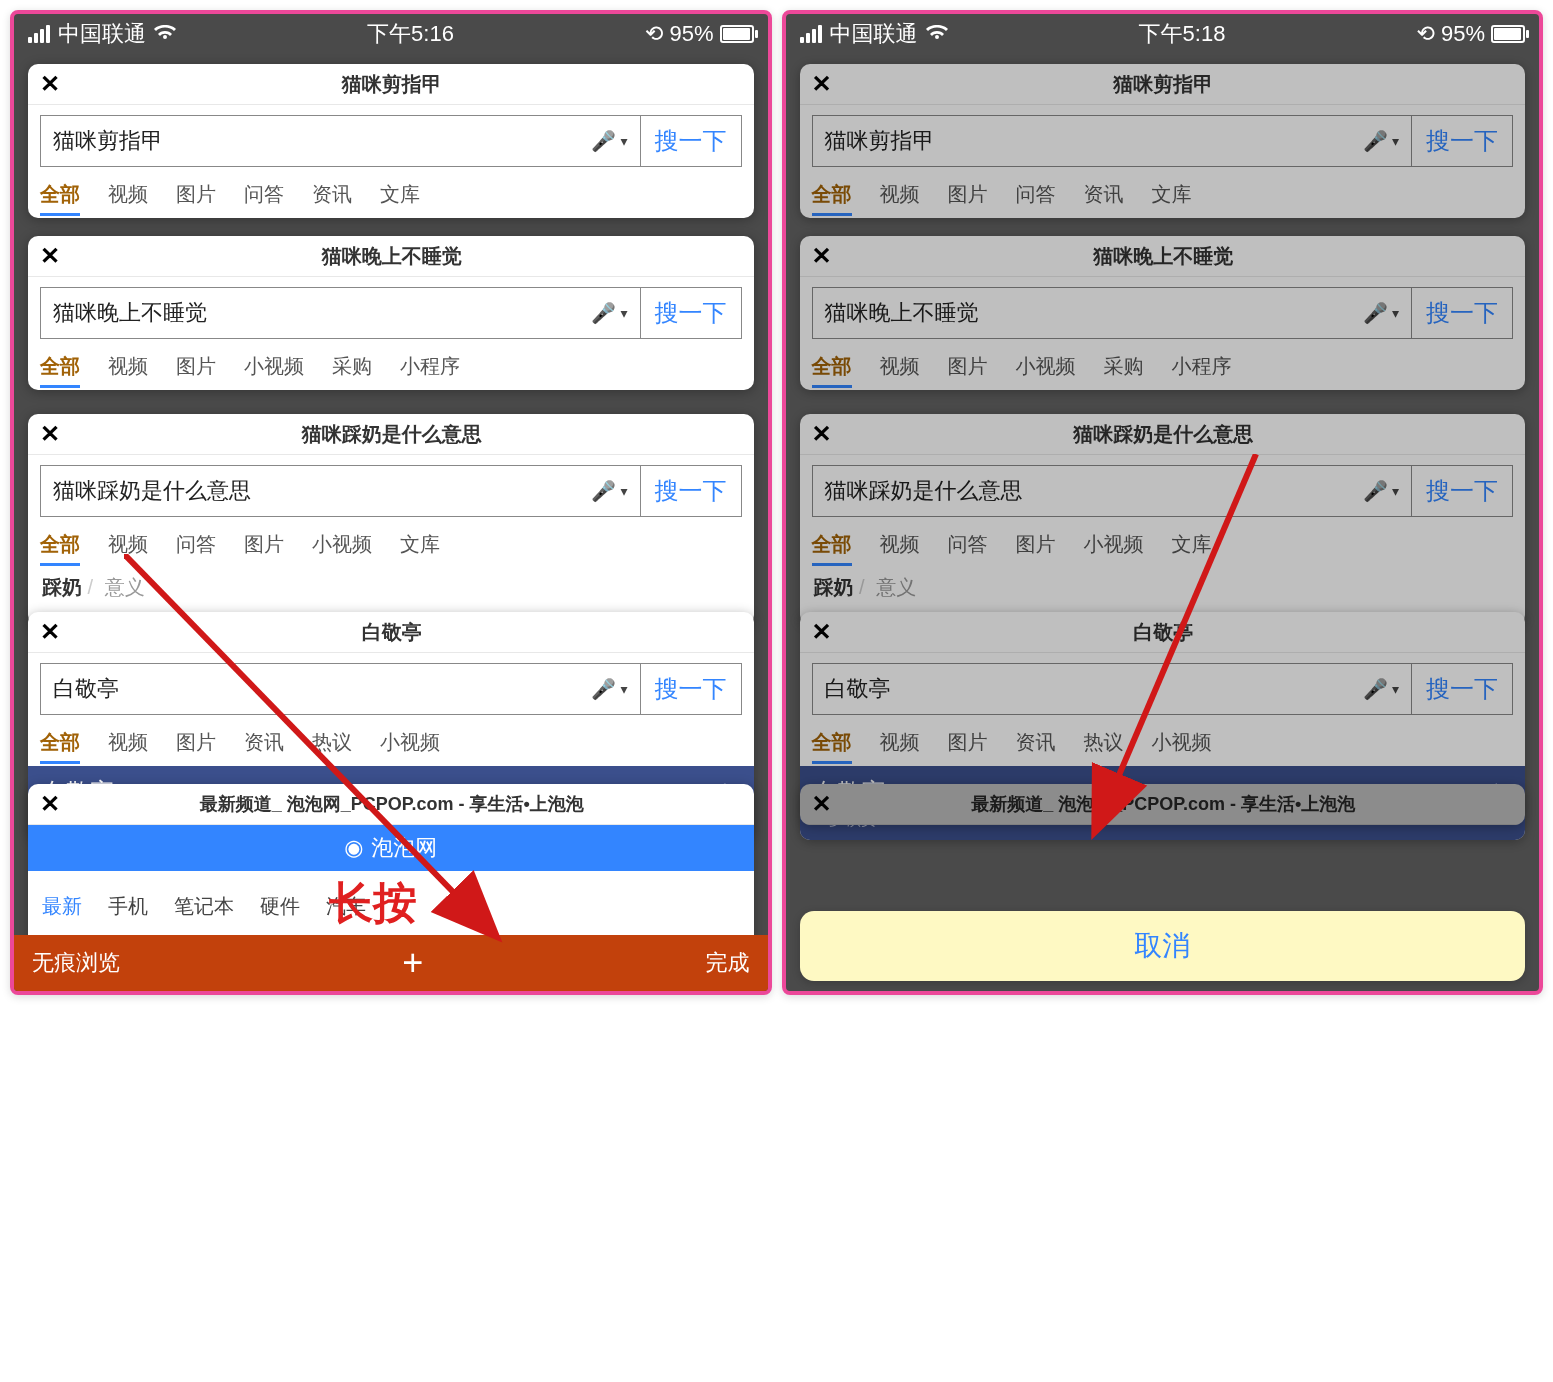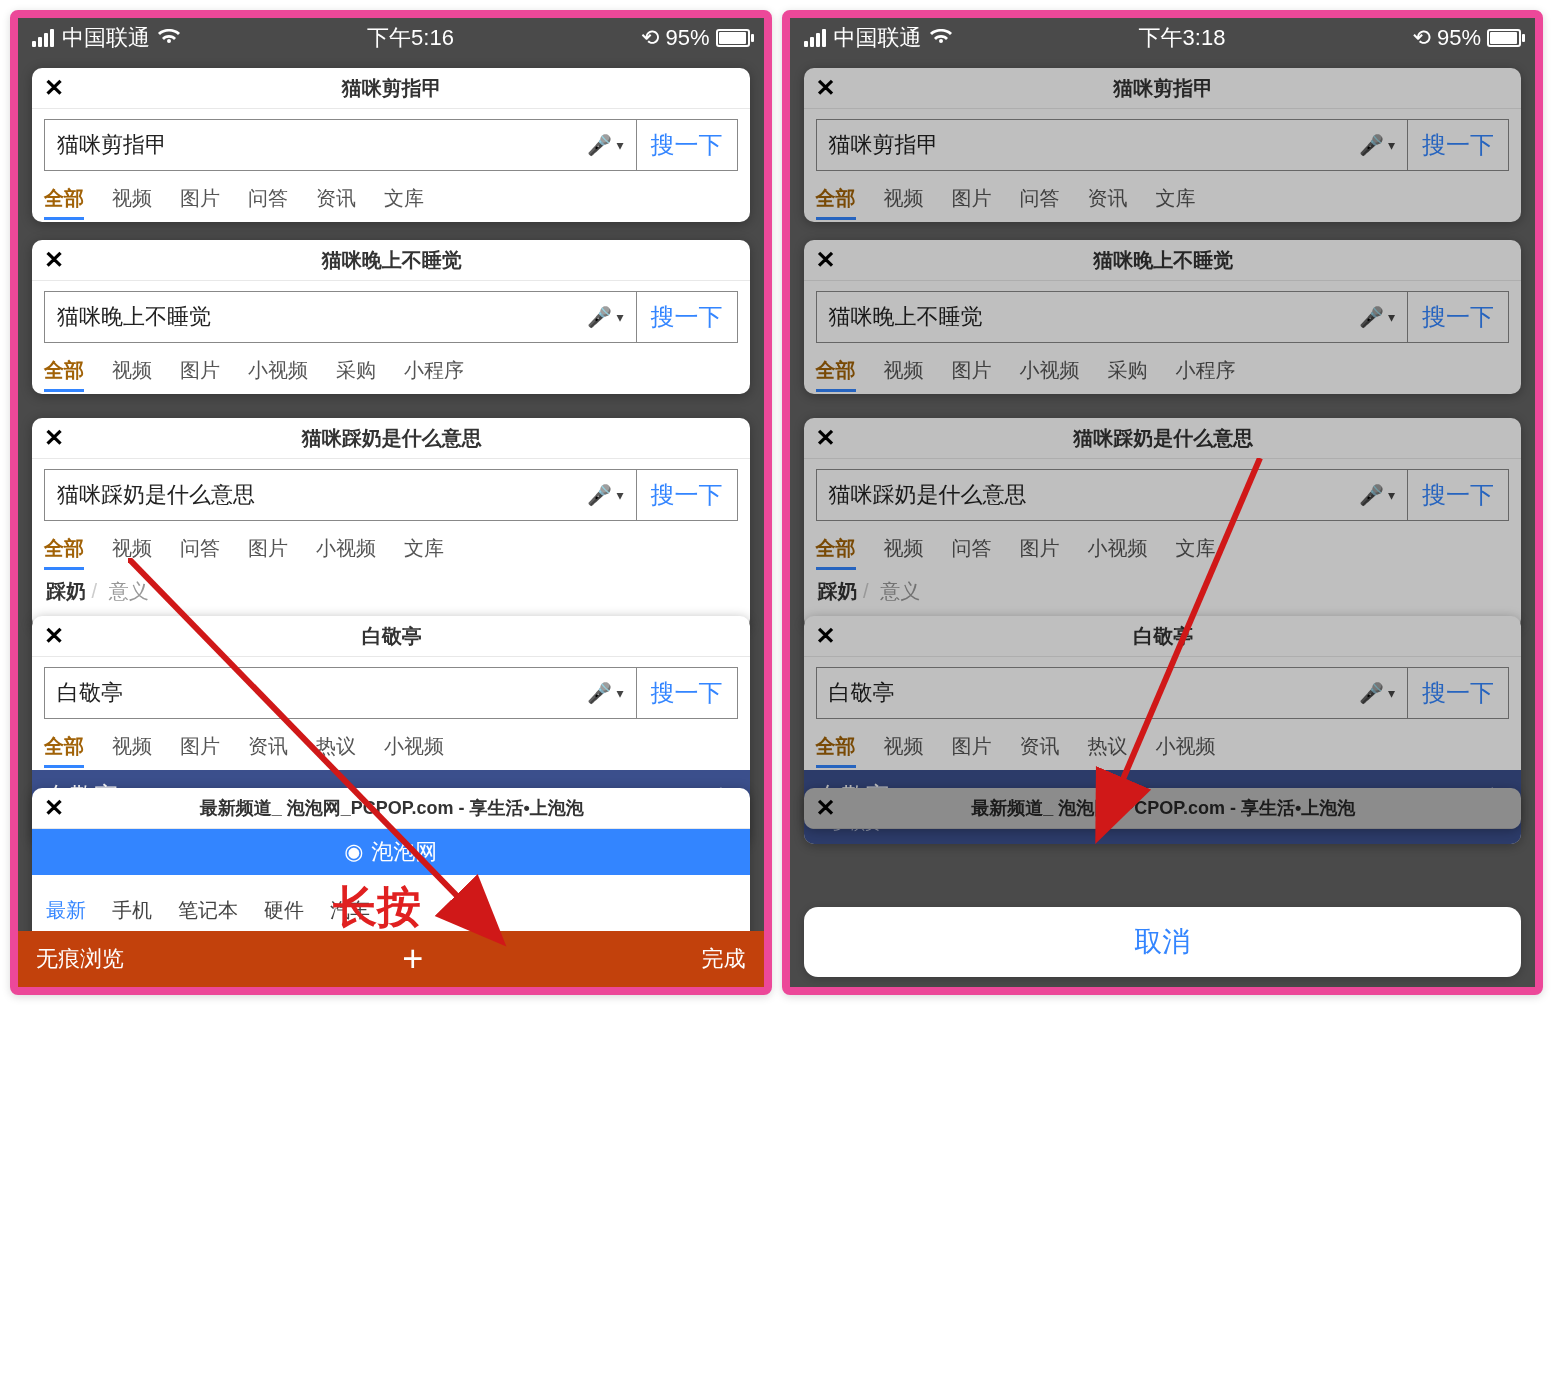--- a/index.html
+++ b/index.html
@@ -1,18 +1,18 @@
 <!DOCTYPE html>
 <html><head>
 <meta charset="utf-8">
 <style>
 html,body{margin:0;padding:0;font-family:-apple-system,"PingFang SC","Helvetica Neue",Arial,sans-serif;background:#fff}
 body{width:1553px;height:1005px;box-sizing:border-box;padding:10px;display:flex;gap:10px}
 
-.frame{position:relative;flex:1;background:#4a4a4a;border:8px solid #ec4899;border-radius:8px;box-shadow:0 2px 8px rgba(0,0,0,.15);overflow:hidden}
+.frame{position:relative;flex:1;background:#4a4a4a;border:4px solid #ec4899;border-radius:8px;box-shadow:0 2px 8px rgba(0,0,0,.15);overflow:hidden}
 .status{position:absolute;top:0;left:0;right:0;height:40px;color:#fff;display:flex;align-items:center;justify-content:space-between;padding:0 14px;font-size:22px;z-index:200}
 .status .sig{display:flex;align-items:center;gap:8px}
 .bars{display:inline-flex;align-items:flex-end;gap:2px}
 .bars span{width:4px;background:#fff;display:inline-block;border-radius:1px}
 .bars span:nth-child(1){height:6px}.bars span:nth-child(2){height:10px}.bars span:nth-child(3){height:14px}.bars span:nth-child(4){height:18px}
 
 .batt{display:inline-flex;align-items:center;gap:6px}
 .bicon{width:30px;height:14px;border:2px solid #fff;border-radius:3px;position:relative}
 .bicon::after{content:"";position:absolute;right:-6px;top:3px;width:3px;height:8px;background:#fff;border-radius:1px}
 .bicon i{position:absolute;top:1px;bottom:1px;left:1px;width:90%;background:#fff;border-radius:1px}
@@ -50,21 +50,21 @@
 .dimmed .card{filter:brightness(.75)}
 .dimmed .card:last-child{filter:brightness(.55)}
 
 .bbar{position:absolute;bottom:0;left:0;right:0;height:56px;background:#c2410c;color:#fff;display:flex;align-items:center;justify-content:space-between;padding:0 18px;font-size:22px}
 .plus{font-size:36px;font-weight:300}
 
 .arrow{position:absolute;pointer-events:none;z-index:500}
 .ann{position:absolute;color:#e02020;font-size:44px;font-weight:600;z-index:501;pointer-events:none}
 
 .sheet{position:absolute;left:14px;right:14px;bottom:10px;z-index:300}
-.sbut{background:#ffffff;border-radius:14px;height:70px;display:flex;align-items:center;justify-content:center;font-size:28px;margin-top:12px;box-shadow:0 2px 8px rgba(0,0,0,.2)}
+.sbut{background:#fef9c3;border-radius:14px;height:70px;display:flex;align-items:center;justify-content:center;font-size:28px;margin-top:12px;box-shadow:0 2px 8px rgba(0,0,0,.2)}
 .sbut.red{color:#e02020;background:#eef0f2}
 .sbut.blue2{color:#3385ff;font-weight:500}
 </style>
 </head>
 <body>
 
 <div class="frame">
   <div class="status">
     <div class="sig">
       <span class="bars">
@@ -240,21 +240,21 @@
           <span></span>
           <span></span>
         </span>
       <span>中国联通</span>
       <span>
         <svg width="22" height="16" viewBox="0 0 22 16">
             <path fill="#fff" d="M11 14a2 2 0 100-4 2 2 0 000 4zm0-14C6 0 1.8 2 0 4l2 2c2-2 5.3-3.5 9-3.5S18 4 20 6l2-2C20.2 2 16 0 11 0zm0 6c-3 0-5.4 1.2-7 3l2 2c1.2-1.4 3-2.3 5-2.3s3.8.9 5 2.3l2-2c-1.6-1.8-4-3-7-3z"></path>
           </svg>
       </span>
     </div>
-    <span>下午3:18</span>
+    <span>下午5:18</span>
     <span class="batt">
       <span>⟲</span>
       <span>95%</span>
       <span class="bicon">
           <i></i>
         </span>
     </span>
   </div>
 
   <div class="stack" style="bottom:0">

